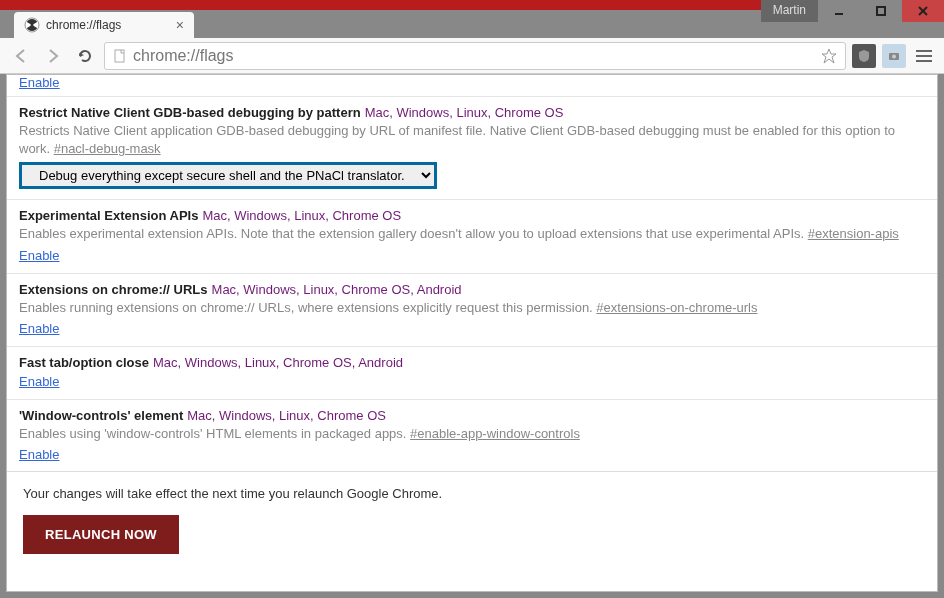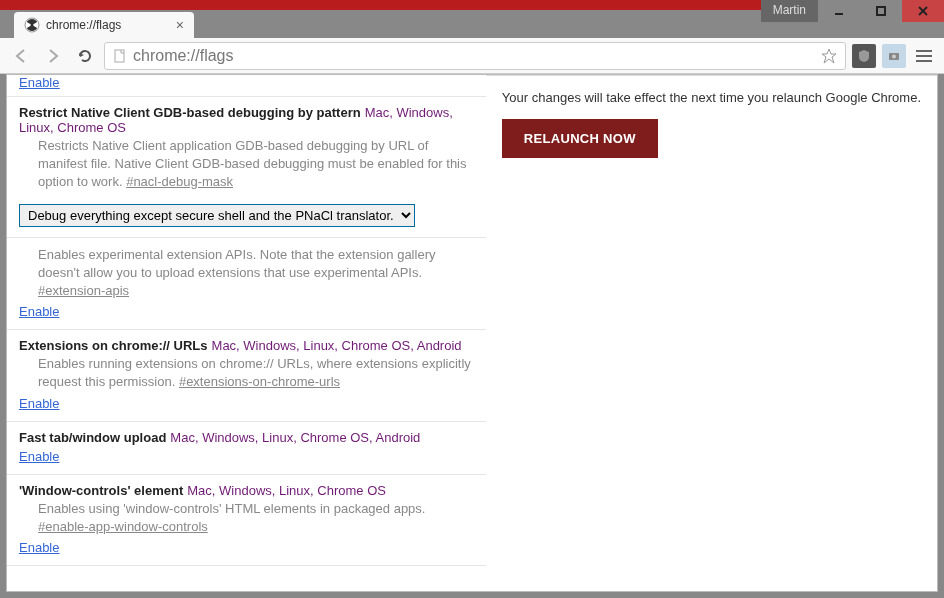--- a/index.html
+++ b/index.html
@@ -28,35 +28,35 @@
 .omnibox .doc-icon { width:14px; height:14px; margin-right:6px; }
 .omnibox .url { font-size:16px; color:#777; flex:1; border:none; outline:none; }
 .omnibox .star { color:#888; }
 .ext-icon { width:24px; height:24px; display:flex; align-items:center; justify-content:center; border-radius:2px; }
 .ext-icon.dark { background:#555; color:#fff; font-size:9px; font-weight:bold; }
 .ext-icon.light { background:#c5d8e8; }
 .menu-icon { width:24px; height:24px; display:flex; flex-direction:column; justify-content:center; gap:3px; padding:0 4px; }
 .menu-icon div { height:2px; background:#666; }
 
 
-.content-wrapper { position:absolute; top:74px; left:6px; right:6px; bottom:6px; background:#fff; border:1px solid #bbb; display:flex; }
+.content-wrapper { position:absolute; top:74px; left:6px; right:6px; bottom:6px; background:#fff; border:1px solid #bbb; display:flex; flex-direction:column; }
 .scroll-area { flex:1; overflow-y:scroll; background:#fff; }
 .scroll-area::-webkit-scrollbar { width:16px; }
 .scroll-area::-webkit-scrollbar-track { background:#f1f1f1; }
 .scroll-area::-webkit-scrollbar-thumb { background:#c1c1c1; }
 
 .flag { padding:8px 12px 10px; border-bottom:1px solid #e5e5e5; }
 .flag-head { margin-bottom:2px; }
 .flag-title { font-weight:bold; color:#222; font-size:13px; }
 .flag-platforms { color:#701a75; font-size:13px; margin-left:4px; }
-.flag-desc { color:#888; font-size:13px; line-height:1.4;margin-left:19px; }
+.flag-desc { color:#888; font-size:13px; line-height:1.4; }
 .flag-anchor { color:#888; text-decoration:underline; }
 .flag-action { margin-top:4px; }
 .flag-link { color:#3367d6; text-decoration:underline; font-size:13px; cursor:pointer; }
-.flag-select { margin-top:12px; font-size:13px; padding:2px 4px; background:#efefef; border:1px solid #0369a1; min-width:380px; }
+.flag-select { margin-top:4px; font-size:13px; padding:2px 13px; background:#efefef; border:3px solid #0369a1; min-width:380px; }
 
 .truncated-link { color:#3367d6; text-decoration:underline; padding:0 12px 6px; font-size:13px; }
 
 
 .footer { border-top:1px solid #ddd; padding:14px 16px 37px; background:#fff; }
 .footer-text { font-size:13px; color:#333; margin-bottom:14px; }
 .relaunch-btn { background:#7f1d1d; color:#fff; border:none; padding:12px 22px; font-size:13px; font-weight:bold; letter-spacing:0.3px; cursor:pointer; }
 </style>
 </head>
 <body>
@@ -143,30 +143,31 @@
       <div></div>
   </div>
 </div>
 
 <div class="content-wrapper">
   <div class="scroll-area">
     <div class="truncated-link" style="border-bottom:1px solid #e5e5e5;"><span class="flag-link">Enable</span></div>
     <div id="flags-list">
         <div class="flag"><div class="flag-head"><span class="flag-title">Restrict Native Client GDB-based debugging by pattern</span><span class="flag-platforms">Mac, Windows, Linux, Chrome OS</span></div><div class="flag-desc">Restricts Native Client application GDB-based debugging by URL of manifest file. Native Client GDB-based debugging must be enabled for this option to work. <span class="flag-anchor">#nacl-debug-mask</span></div><select class="flag-select"><option>Debug everything except secure shell and the PNaCl translator.</option></select></div>
         <div class="flag">
+          <div class="flag-head"><span class="flag-title">Experimental Extension APIs</span><span class="flag-platforms">Mac, Windows, Linux, Chrome OS</span></div>
           <div class="flag-desc">Enables experimental extension APIs. Note that the extension gallery doesn't allow you to upload extensions that use experimental APIs. <span class="flag-anchor">#extension-apis</span></div>
           <div class="flag-action"><span class="flag-link">Enable</span></div>
         </div>
         <div class="flag">
           <div class="flag-head"><span class="flag-title">Extensions on chrome:// URLs</span><span class="flag-platforms">Mac, Windows, Linux, Chrome OS, Android</span></div>
           <div class="flag-desc">Enables running extensions on chrome:// URLs, where extensions explicitly request this permission. <span class="flag-anchor">#extensions-on-chrome-urls</span></div>
           <div class="flag-action"><span class="flag-link">Enable</span></div>
         </div>
         <div class="flag">
-          <div class="flag-head"><span class="flag-title">Fast tab/window upload</span><span class="flag-platforms">Mac, Windows, Linux, Chrome OS, Android</span></div>
+          <div class="flag-head"><span class="flag-title">Fast tab/option close</span><span class="flag-platforms">Mac, Windows, Linux, Chrome OS, Android</span></div>
           <div class="flag-action"><span class="flag-link">Enable</span></div>
         </div>
         <div class="flag">
           <div class="flag-head"><span class="flag-title">'Window-controls' element</span><span class="flag-platforms">Mac, Windows, Linux, Chrome OS</span></div>
           <div class="flag-desc">Enables using 'window-controls' HTML elements in packaged apps. <span class="flag-anchor">#enable-app-window-controls</span></div>
           <div class="flag-action"><span class="flag-link">Enable</span></div>
         </div>
       </div>
   </div>
   <div class="footer">

